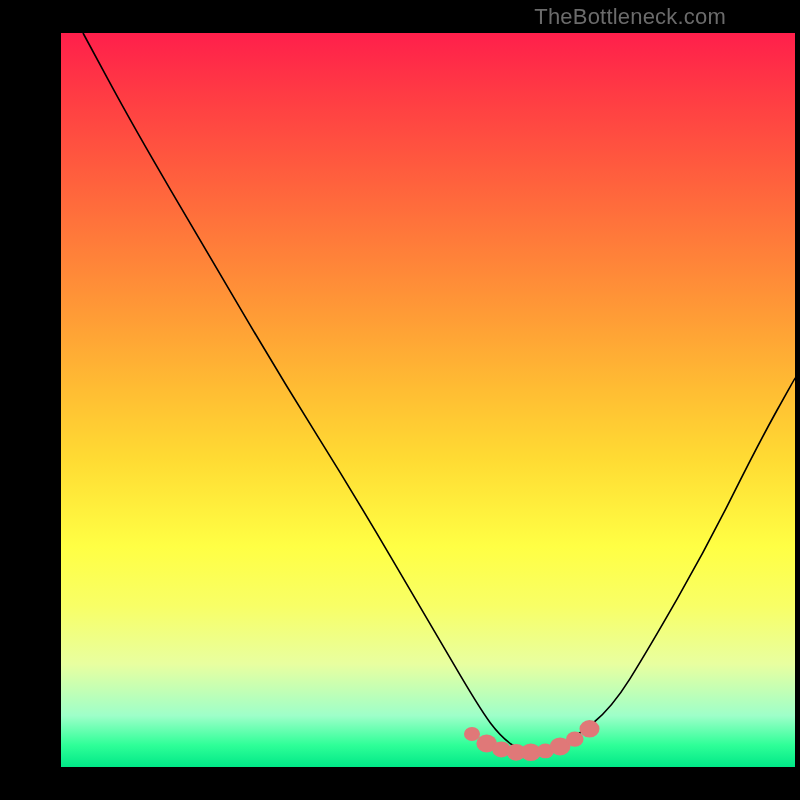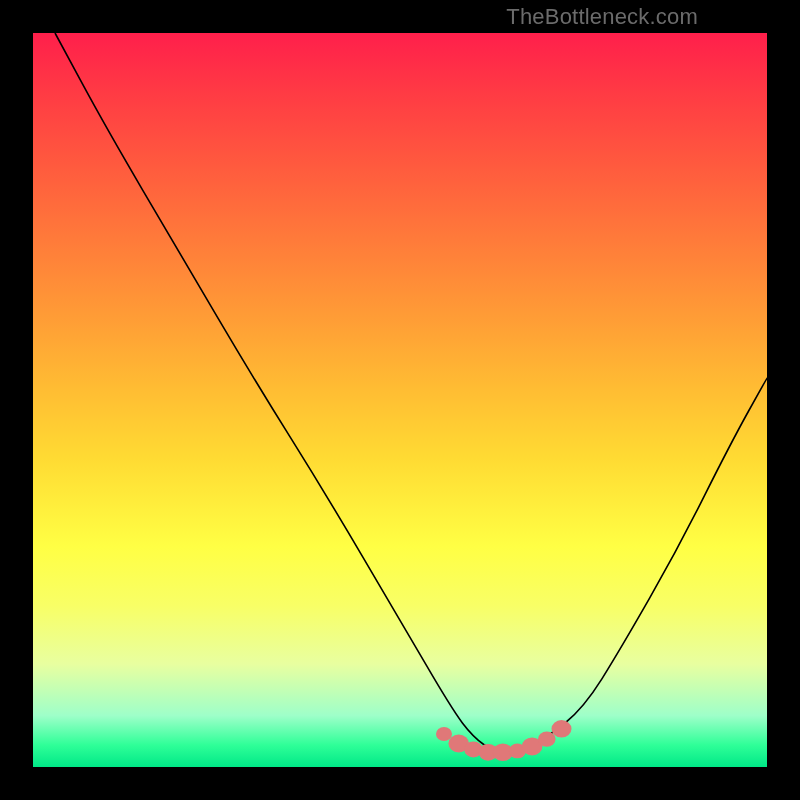--- a/index.html
+++ b/index.html
@@ -9,20 +9,21 @@
     height: 800px;
     background: #000;
     overflow: hidden;
     font-family: Arial, Helvetica, sans-serif;
   }
   .frame {
     position: relative;
     width: 712px;
     height: 800px;
     background: #000;
+    margin-left: 28px;
   }
   .watermark {
     position: absolute;
     top: 4px;
     right: 14px;
     color: #6b6b6b;
     font-size: 22px;
     font-weight: 500;
     letter-spacing: 0.2px;
     z-index: 10;

